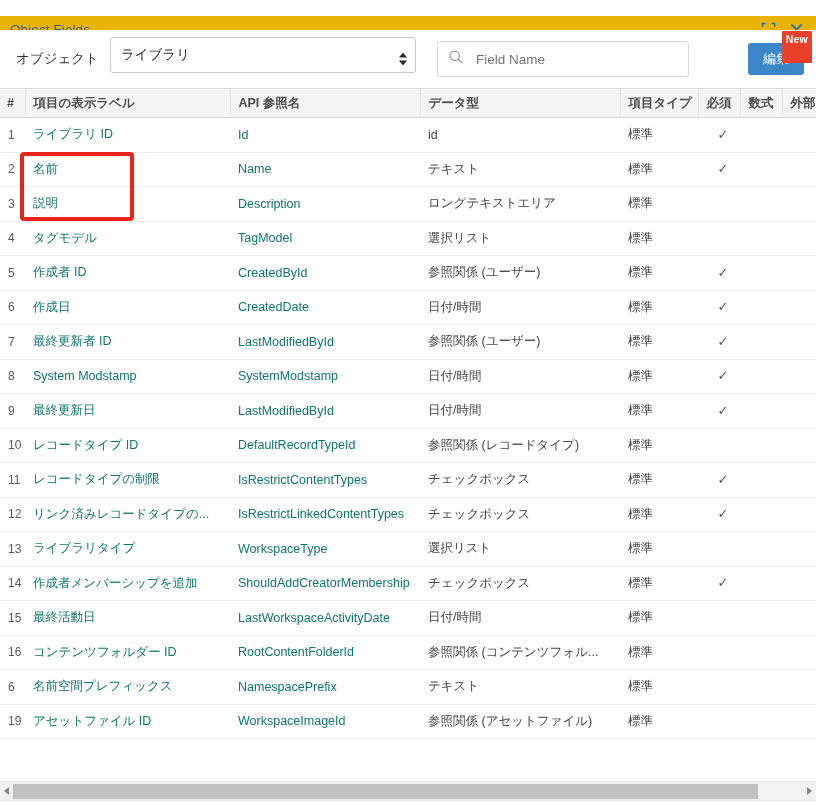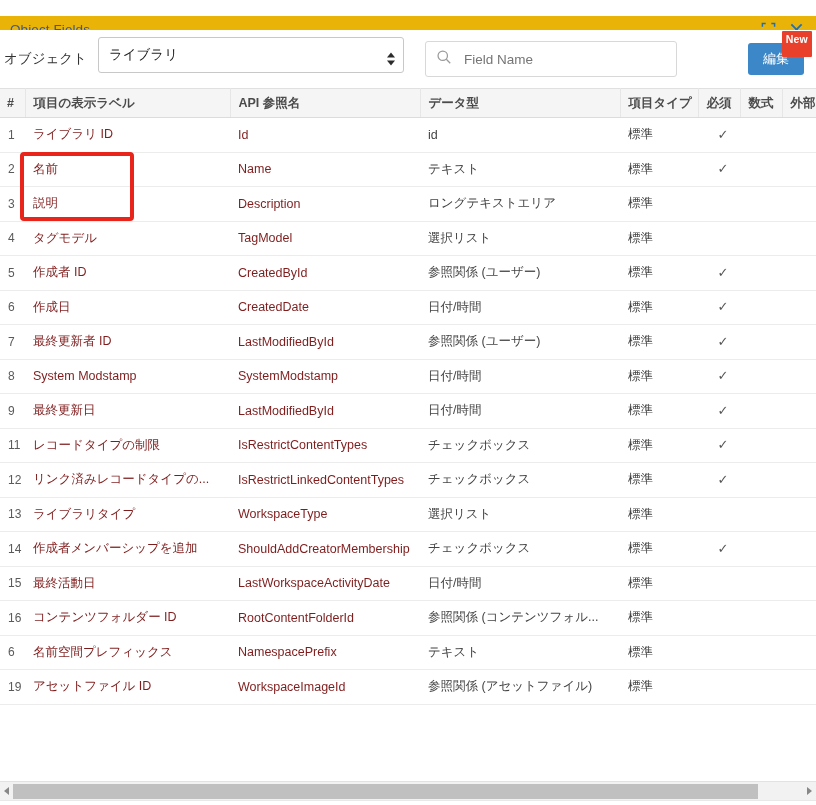--- a/index.html
+++ b/index.html
@@ -58,21 +58,21 @@
     width: 816px;
     height: 58px;
     background: #ffffff;
     display: flex;
     align-items: center;
     box-sizing: border-box;
   }
   #obj-label {
     font-size: 13.5px;
     color: #333;
-    margin-left: 4px;
+    margin-left: 16px;
     white-space: nowrap;
   }
   .select-wrap {
     position: relative;
     margin-left: 11px;
     width: 306px;
     height: 45px;
   }
   .select-box {
     width: 100%;
@@ -158,21 +158,21 @@
     padding: 0;
   }
   .new-badge {
     position: absolute;
     right: -8px;
     top: -12px;
     background: #e8402a;
     color: #fff;
     font-size: 10.5px;
     line-height: 1;
-    padding: 3px 4px 12px 4px;
+    padding: 3px 4px 18px 4px;
     border-radius: 1px;
     font-weight: bold;
     letter-spacing: 0.2px;
   }
 
   
   #table-area {
     position: absolute;
     left: 0; top: 88px;
     width: 816px;
@@ -213,21 +213,21 @@
     overflow: hidden;
     text-overflow: ellipsis;
     vertical-align: middle;
   }
   td.c-num {
     color: #5a5a5a;
     font-size: 12px;
     padding-left: 7px;
   }
   td.c-label, td.c-api {
-    color: #7f1d1d;
+    color: #0f766e;
     font-size: 12.5px;
   }
   td.c-type, td.c-ftype {
     color: #444;
     font-size: 12.5px;
   }
   td.c-check {
     text-align: center;
     padding-left: 0;
   }
@@ -477,20 +477,30 @@
           <td class="c-num">9</td>
           <td class="c-label">最終更新日</td>
           <td class="c-api">LastModifiedById</td>
           <td class="c-type">日付/時間</td>
           <td class="c-ftype">標準</td>
           <td class="c-check"><span class="chk">✓</span></td>
           <td class="c-check"></td>
           <td class="c-check"></td>
         </tr>
         <tr>
+          <td class="c-num">10</td>
+          <td class="c-label">レコードタイプ ID</td>
+          <td class="c-api">DefaultRecordTypeId</td>
+          <td class="c-type">参照関係 (レコードタイプ)</td>
+          <td class="c-ftype">標準</td>
+          <td class="c-check"></td>
+          <td class="c-check"></td>
+          <td class="c-check"></td>
+        </tr>
+        <tr>
           <td class="c-num">11</td>
           <td class="c-label">レコードタイプの制限</td>
           <td class="c-api">IsRestrictContentTypes</td>
           <td class="c-type">チェックボックス</td>
           <td class="c-ftype">標準</td>
           <td class="c-check"><span class="chk">✓</span></td>
           <td class="c-check"></td>
           <td class="c-check"></td>
         </tr>
         <tr>

